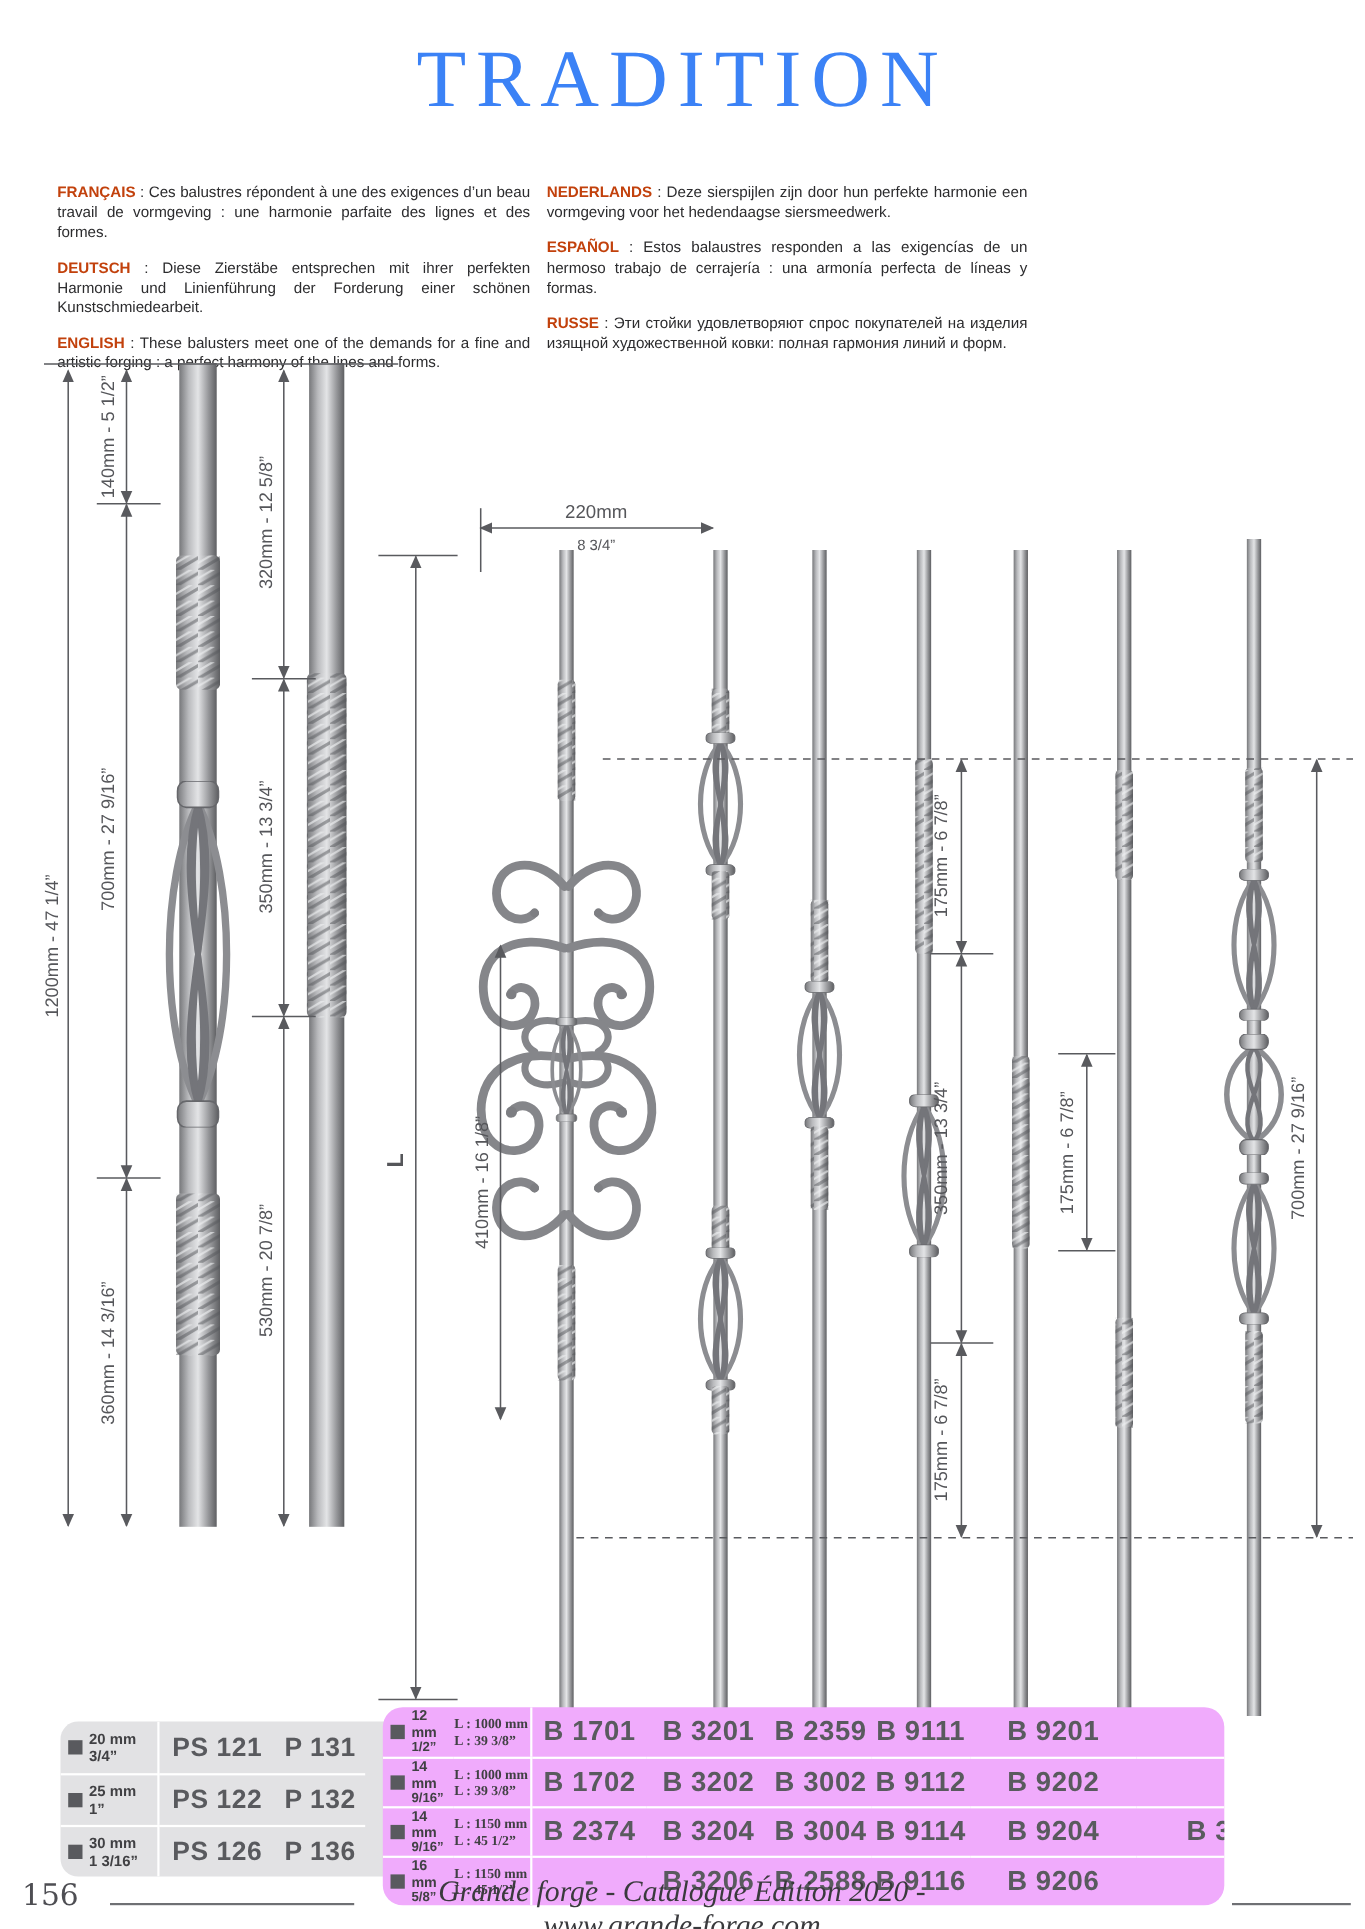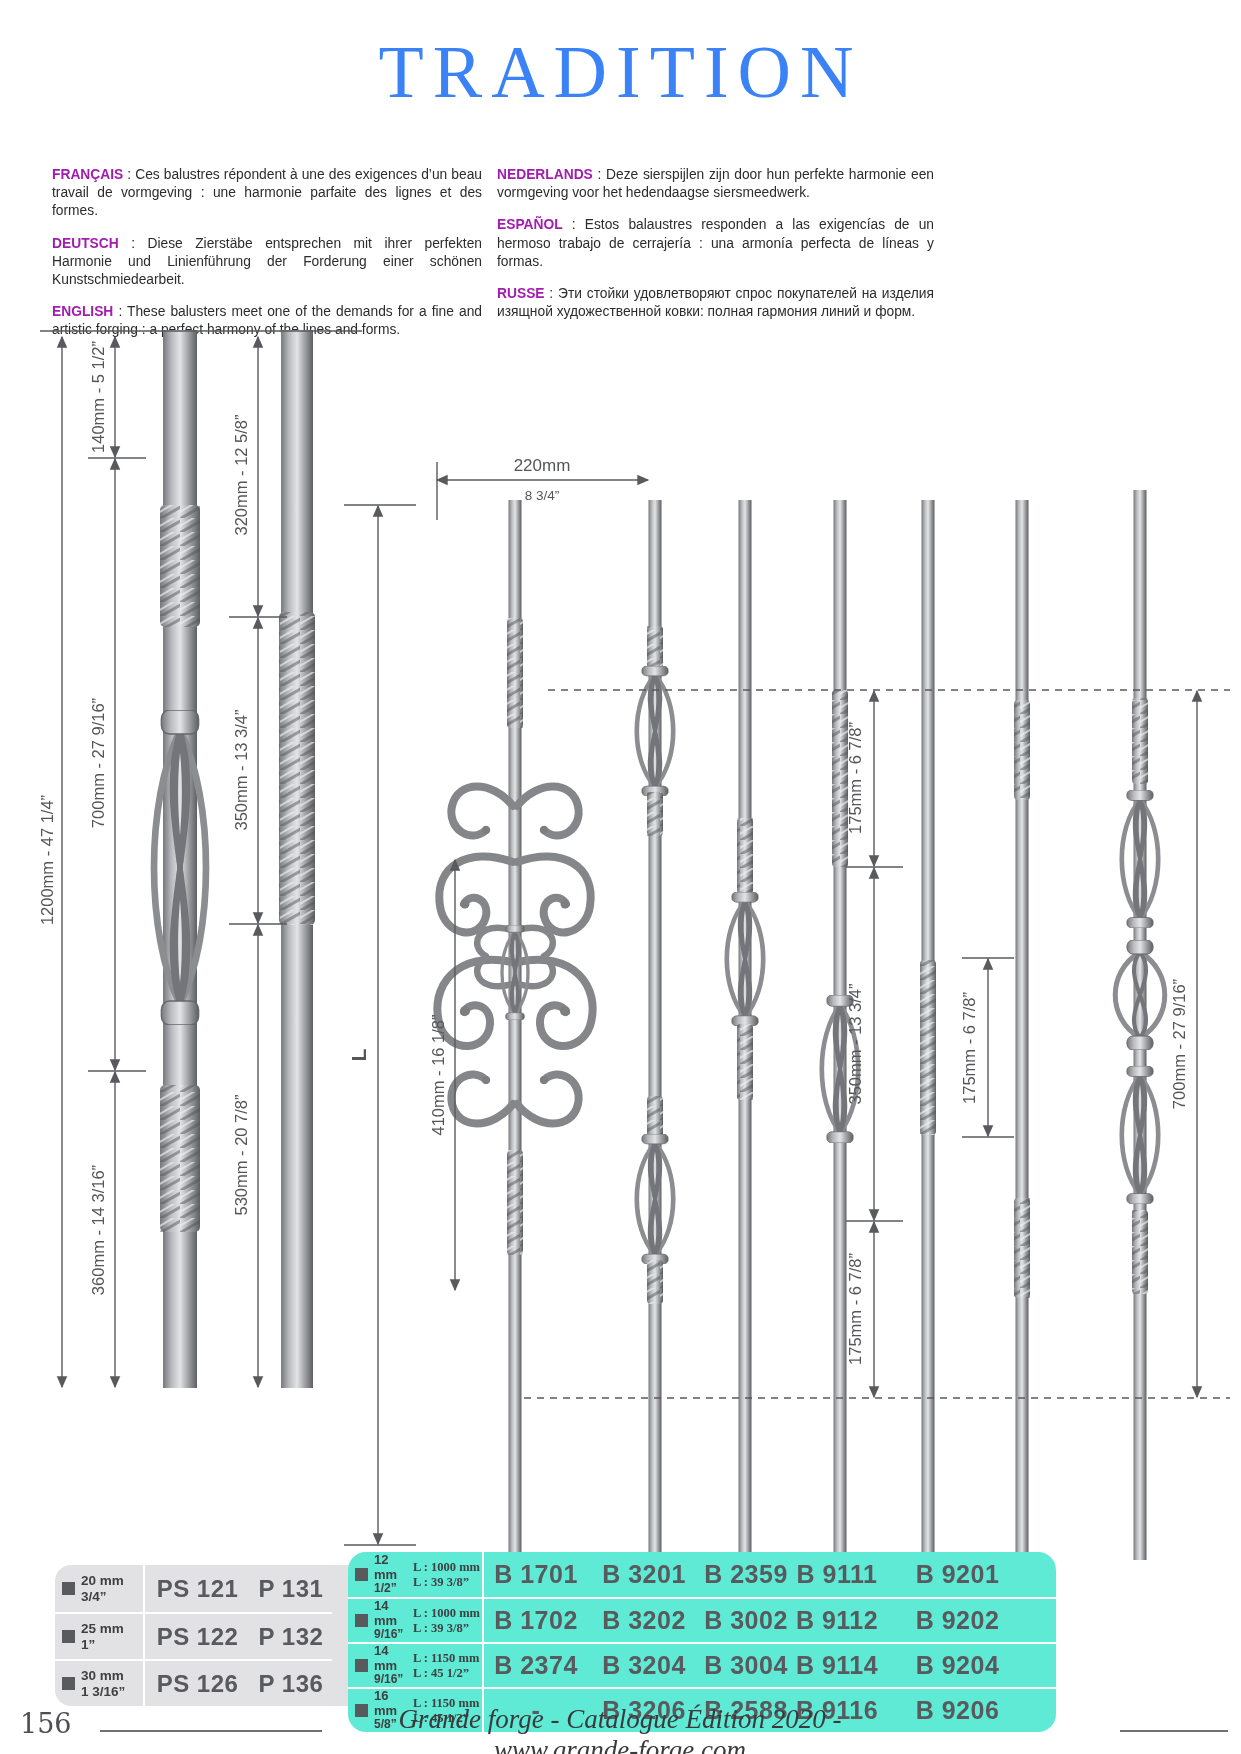--- a/index.html
+++ b/index.html
@@ -7,32 +7,32 @@
         font-family:"Liberation Sans",sans-serif;}
   .title{position:absolute;top:30px;left:0;width:100%;text-align:center;
          font-family:"Liberation Serif",serif;font-weight:400;font-size:74px;
          letter-spacing:9px;color:#3b82f6;margin:0;}
   .intro{position:absolute;top:166px;left:52px;width:880px;}
   .intro .col{position:absolute;top:0;width:430px;}
   .intro .col.left{left:0;}
   .intro .col.right{left:445px;width:437px;}
   .intro p{margin:0 0 14px 0;font-size:13.8px;line-height:1.32;color:#2c2c2e;
            text-align:justify;}
-  .intro b{color:#a21caf;}
+  .intro b{color:#c2410c;}
   svg.art{position:absolute;left:0;top:0;width:1241px;height:1754px;}
   svg text{font-family:"Liberation Sans",sans-serif;}
   .dimlabel{font-size:16.5px;fill:#55565a;}
   .dimlabel.small{font-size:13.5px;}
   .dimlabel.big{font-size:17px;}
   .dimlabel.bold{font-weight:bold;font-size:21px;}
 
   .ltable{position:absolute;left:55px;top:1565px;width:327px;background:#e2e2e4;
           border-radius:16px;overflow:hidden;display:grid;
           grid-template-columns:90px 105px 82px;grid-auto-rows:47px;}
-  .btable{position:absolute;left:348px;top:1552px;width:708px;background:#5eead4;
+  .btable{position:absolute;left:348px;top:1552px;width:765px;background:#f0abfc;
           border-radius:18px;overflow:hidden;display:grid;
           grid-template-columns:64px 72px 104px 112px 92px 90px 151px 175px;
           grid-auto-rows:45px;}
   .cell{display:flex;align-items:center;justify-content:center;}
   .cell.sep-top{border-top:2px solid #ffffff;}
   .sizecell{justify-content:flex-start;padding-left:7px;border-right:0;}
   .sizecell .sw{width:13px;height:13px;background:#595a5e;margin-right:6px;flex:0 0 auto;}
   .sizetxt div{font-weight:bold;color:#404043;font-size:13px;line-height:1.12;}
   .sizetxt div.in{font-size:12px;}
   .lencell{flex-direction:column;align-items:flex-start;

